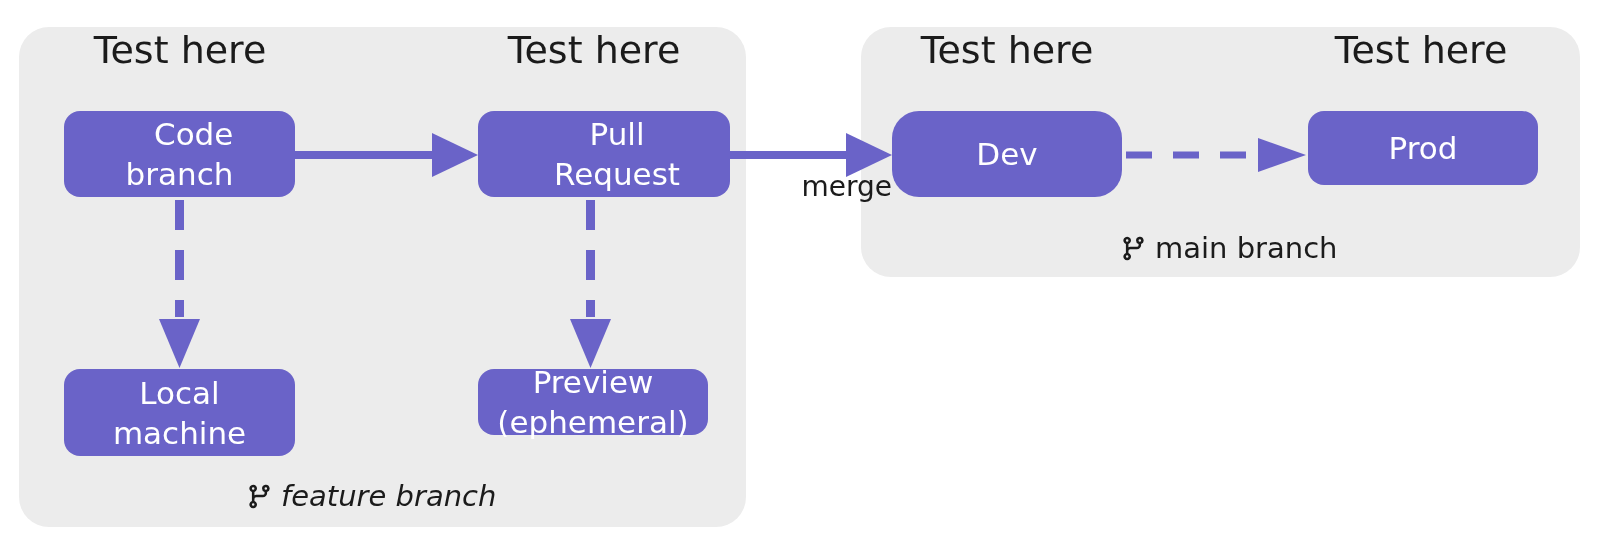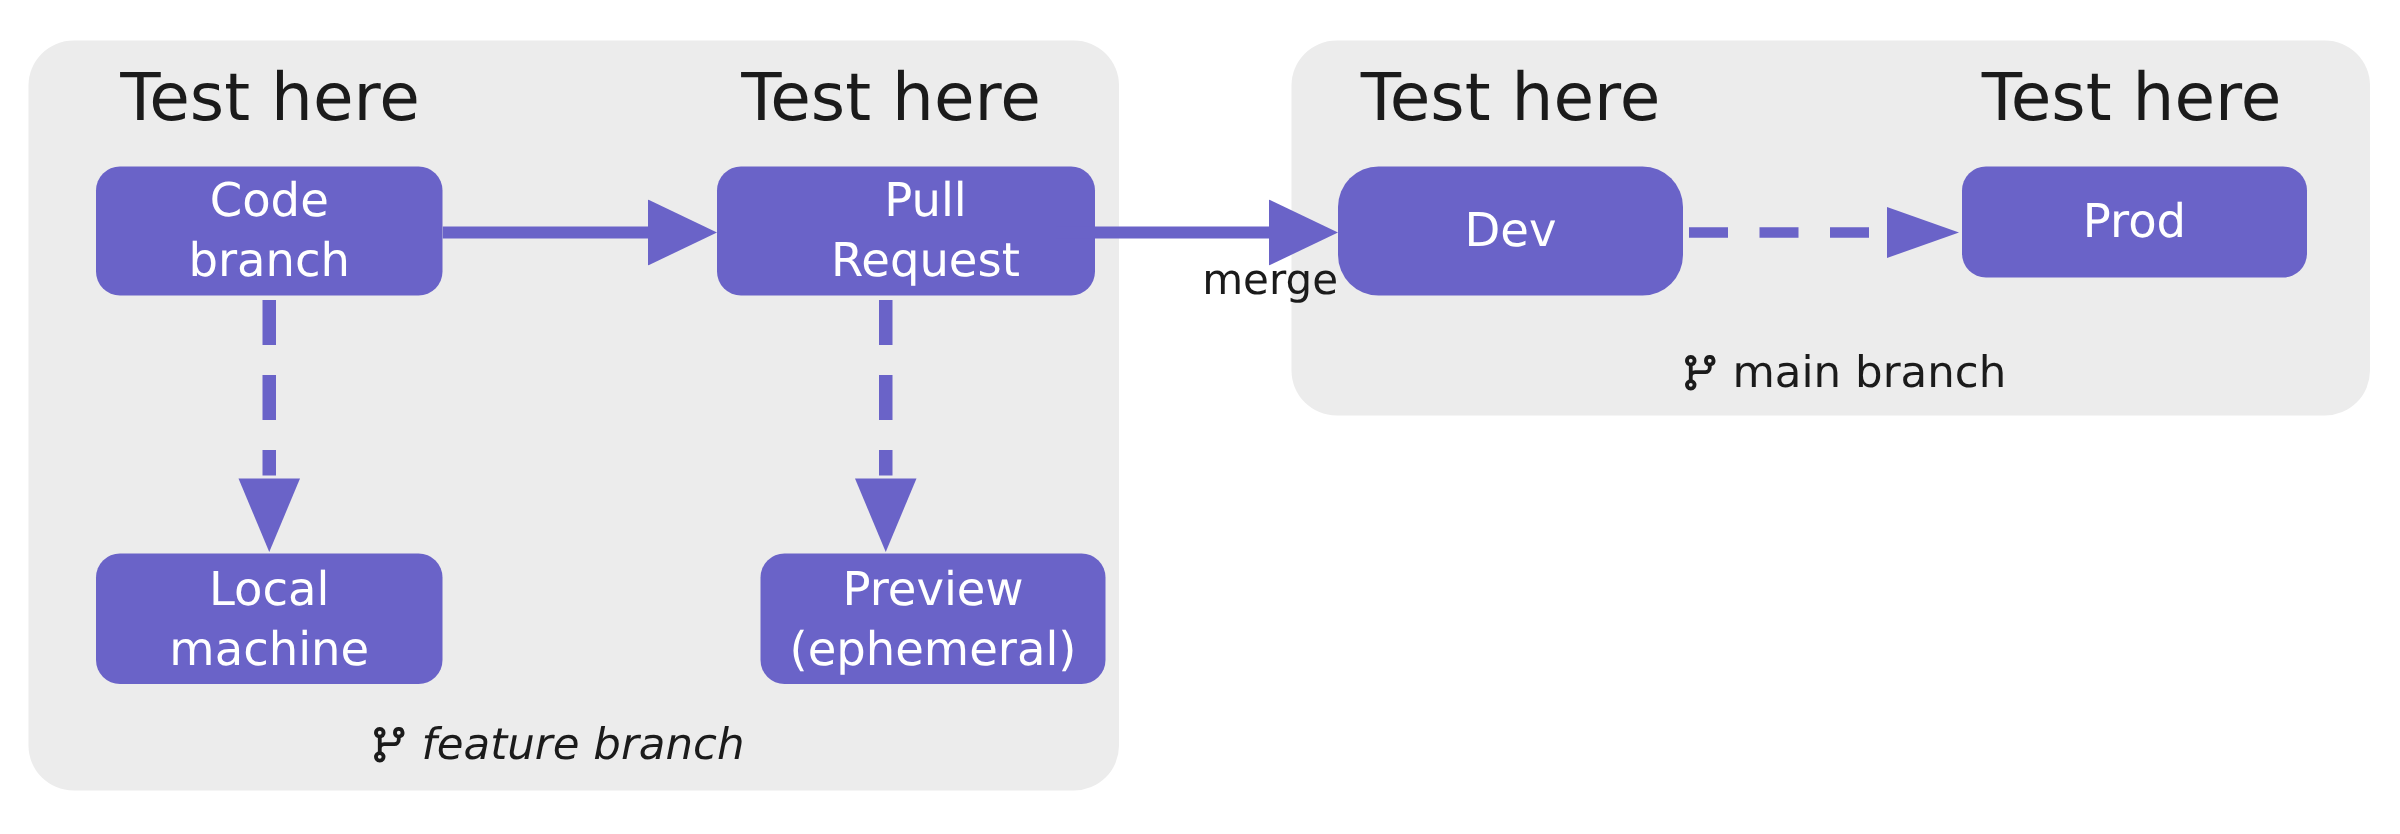--- a/index.html
+++ b/index.html
@@ -26,32 +26,32 @@
     border-radius: 16px;
     color: var(--node-text, #ffffff);
     display: flex;
     align-items: center;
     justify-content: center;
     text-align: center;
     font-size: 31px;
     line-height: 40px;
   }
   .node span { white-space: pre-line; }
-  .node-code-branch   { left: 64px;   top: 111px; width: 231px; height: 86px; }
+  .node-code-branch   { left: 64px;   top: 111px; width: 231px; height: 86px; text-align: right; }
   .node-pull-request  { left: 478px;  top: 111px; width: 226px; height: 86px; padding-left: 26px; }
   .node-dev           { left: 892px;  top: 111px; width: 230px; height: 86px; border-radius: 27px; }
   .node-prod          { left: 1308px; top: 111px; width: 230px; height: 74px; align-items: center; }
   .node-local-machine { left: 64px;   top: 369px; width: 231px; height: 87px; text-align: center; }
-  .node-preview       { left: 478px;  top: 369px; width: 230px; height: 87px; margin-left: 29px; }
+  .node-preview       { left: 478px;  top: 369px; width: 230px; height: 66px; }
 
   .test-label {
     position: absolute;
-    top: 40px;
+    top: 28px;
     transform: translateX(-50%);
-    font-size: 44px;
+    font-size: 38px;
     white-space: nowrap;
     color: var(--label-text, #1b1b1b);
   }
   .test-1 { left: 180px; }
   .test-2 { left: 594px; }
   .test-3 { left: 1007px; }
   .test-4 { left: 1421px; }
 
   .arrow { position: absolute; color: var(--node-fill, #6a63c8); }
   .arrow svg { display: block; }

